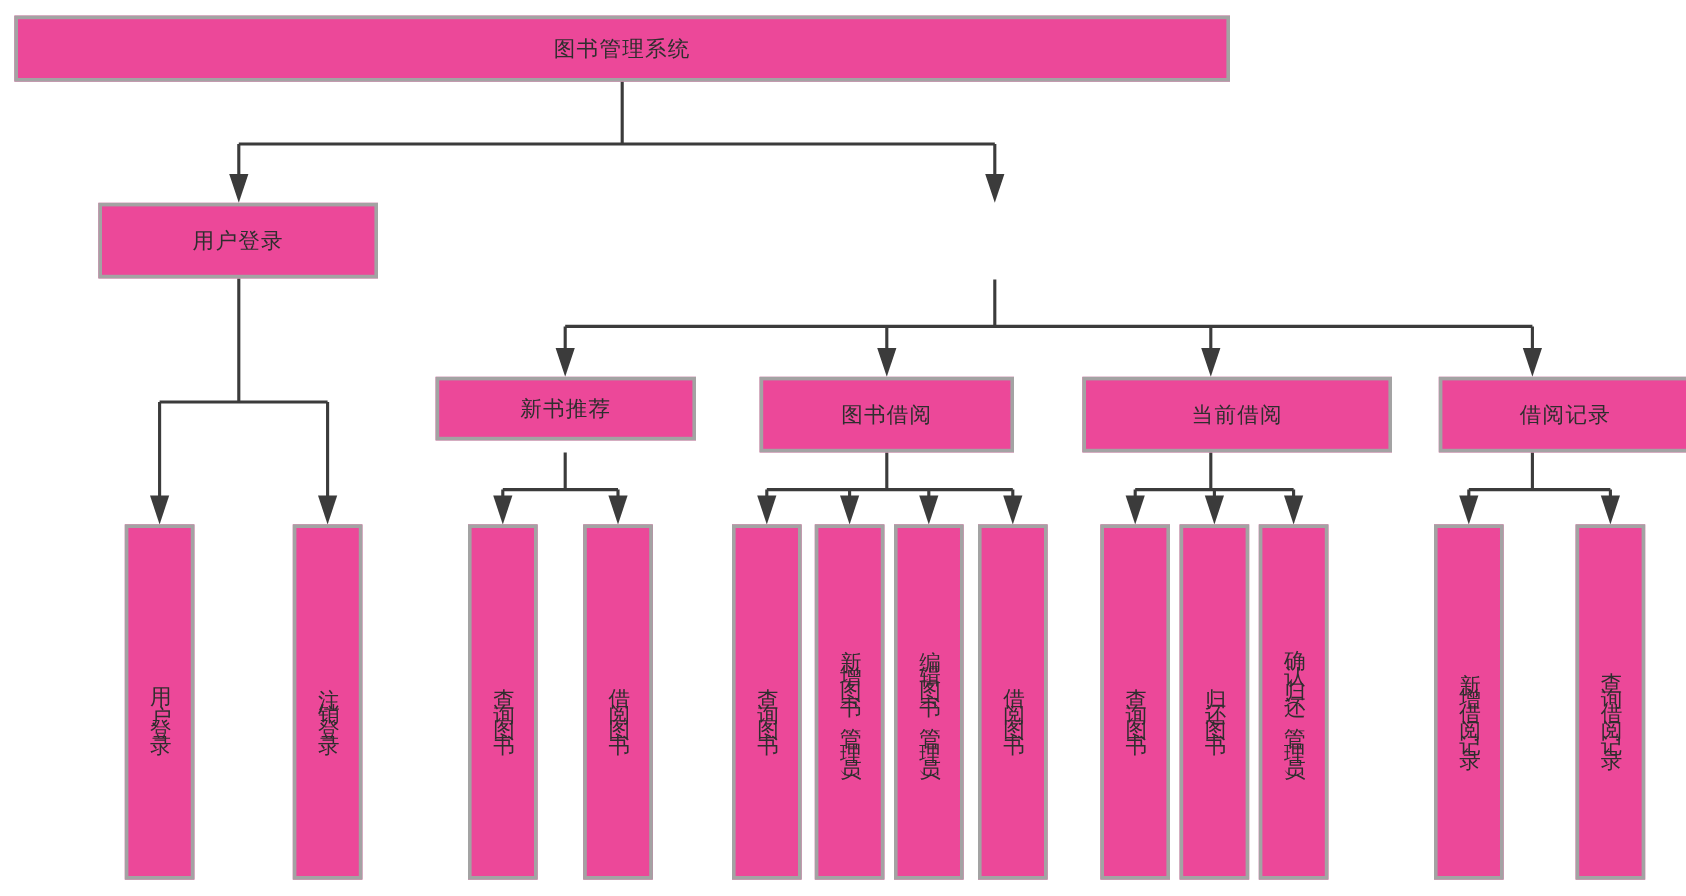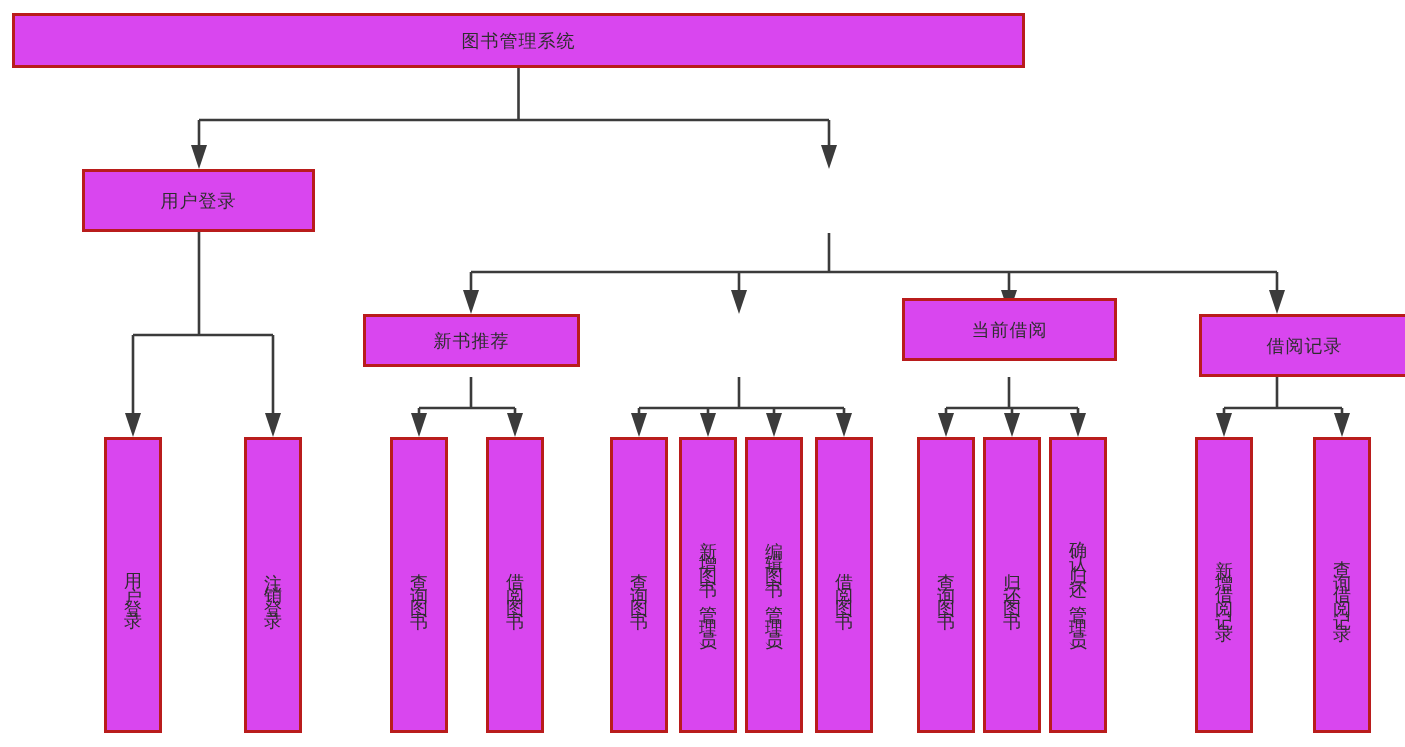--- a/index.html
+++ b/index.html
@@ -13,22 +13,22 @@
   }
   .wires {
     position: absolute;
     left: 0; top: 0;
     width: 1405px; height: 747px;
     z-index: 0;
   }
   .node {
     position: absolute;
     box-sizing: border-box;
-    border: 3px solid #b91c1c;
-    background: #d946ef;
+    border: 3px solid #a3a3a3;
+    background: #ec4899;
     display: flex;
     align-items: center;
     justify-content: center;
     color: #2e2e2e;
     z-index: 1;
   }
   .node.h { font-size: 18px; letter-spacing: 1px; }
   .node.v { font-size: 18px; }
   .node.v .vtext {
     writing-mode: vertical-rl;
@@ -114,21 +114,24 @@
     <span>图书管理系统</span>
   </div>
 
   <div class="node h" style="left:82px; top:169px; width:233px; height:63px;">
     <span>用户登录</span>
   </div>
 
   <div class="node h" style="left:363px; top:314px; width:217px; height:53px;">
     <span>新书推荐</span>
   </div>
-  <div class="node h" style="left:902px; top:298px; width:215px; height:63px;">
+  <div class="node h" style="left:633px; top:314px; width:212px; height:63px;">
+    <span>图书借阅</span>
+  </div>
+  <div class="node h" style="left:902px; top:314px; width:258px; height:63px;">
     <span>当前借阅</span>
   </div>
   <div class="node h" style="left:1199px; top:314px; width:211px; height:63px;">
     <span>借阅记录</span>
   </div>
 
   <div class="node v" style="left:104px; top:437px; width:58px; height:296px;">
     <span class="vtext">用户登录</span>
   </div>
   <div class="node v" style="left:244px; top:437px; width:58px; height:296px;">

